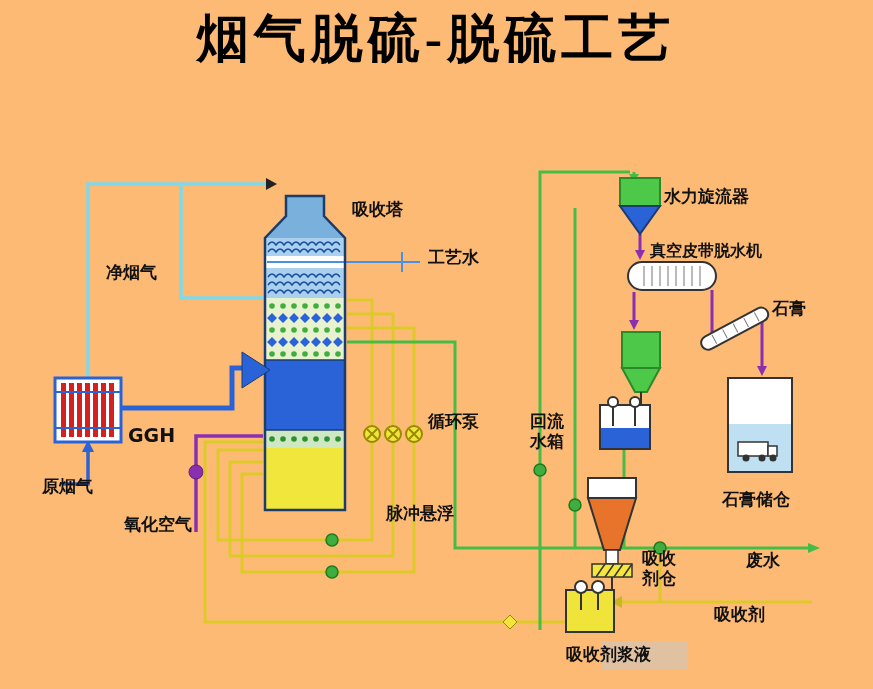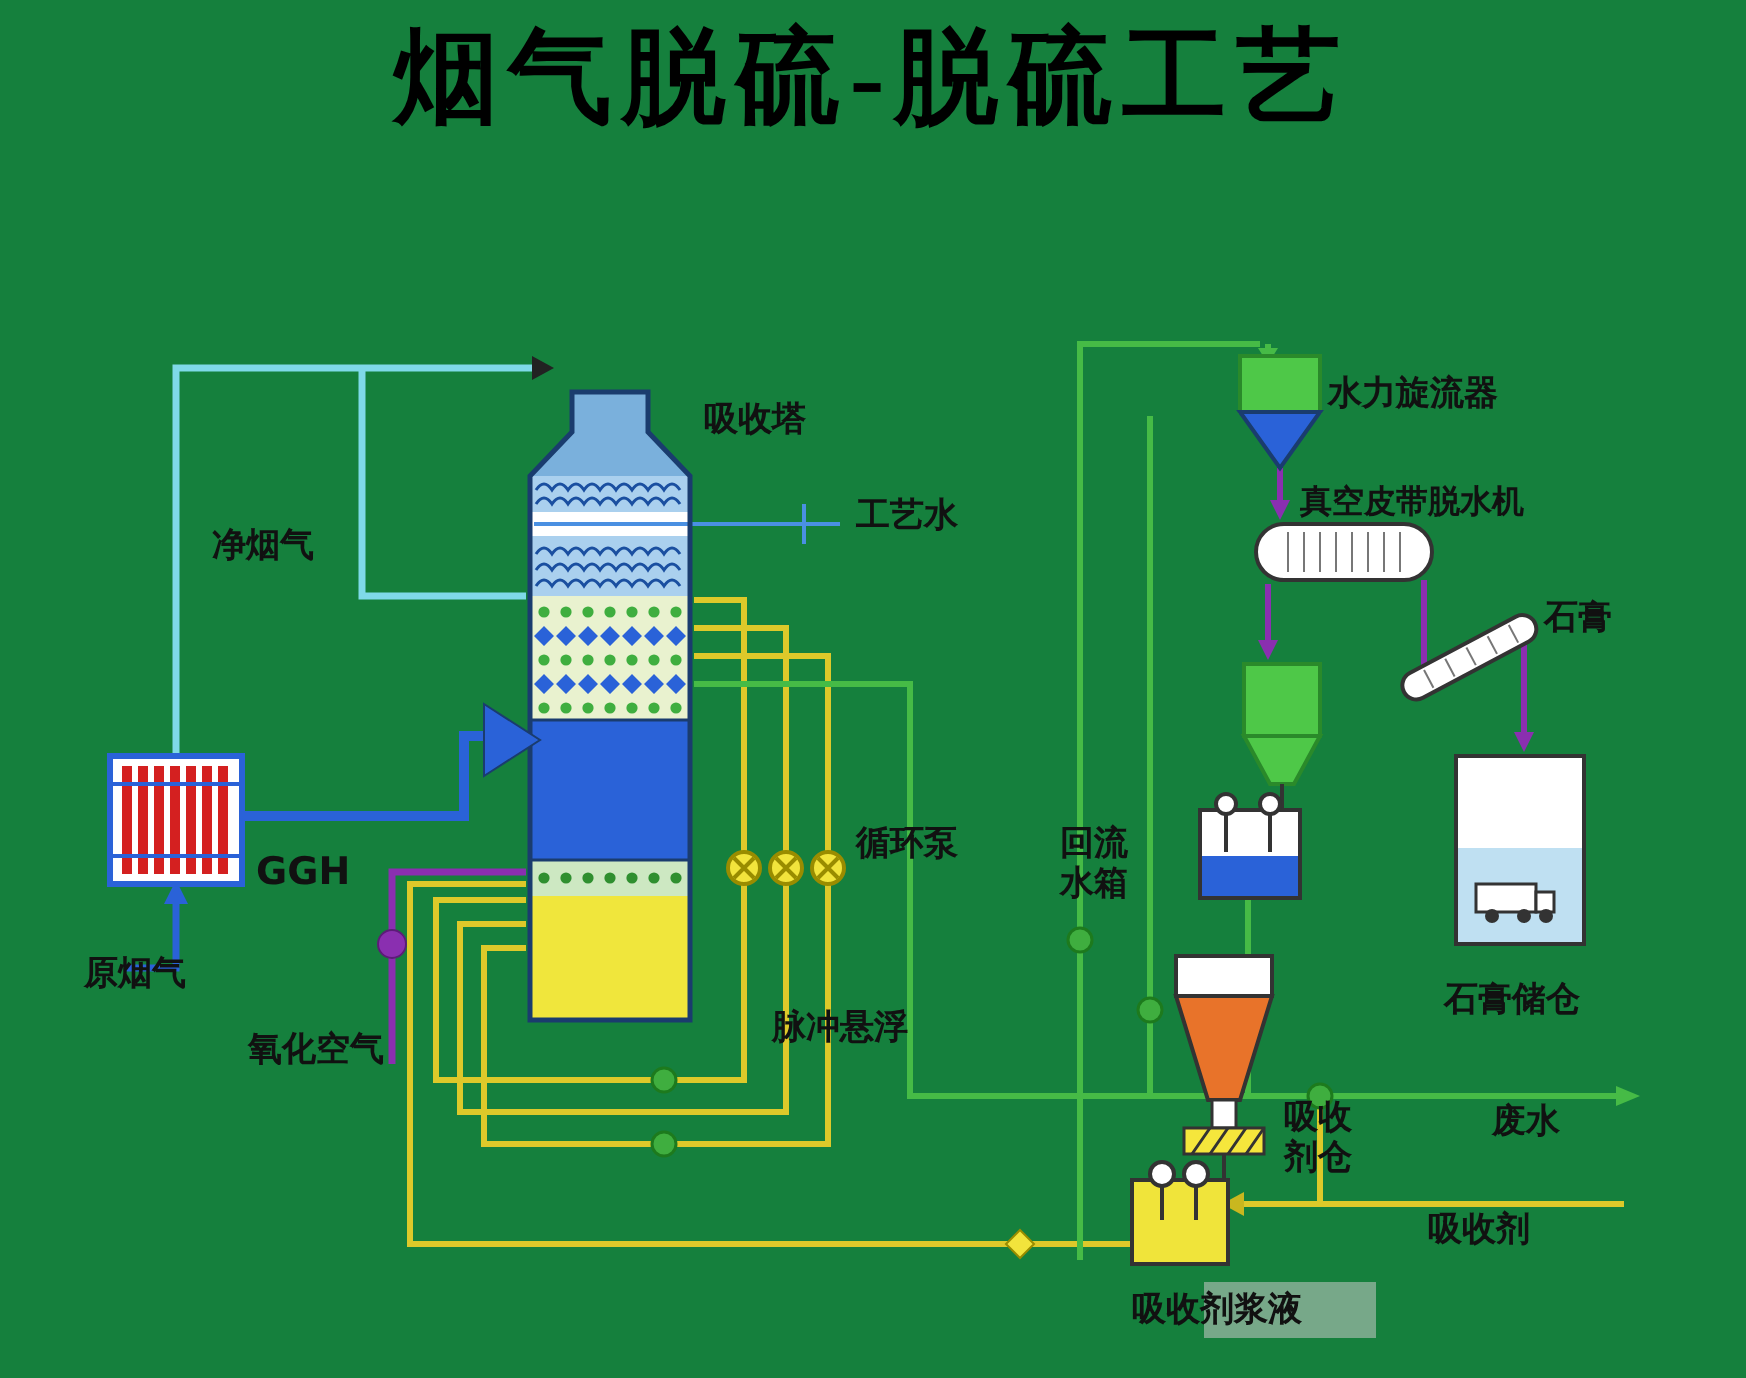--- a/index.html
+++ b/index.html
@@ -1,16 +1,16 @@
 <!DOCTYPE html>
 <html><head>
 <meta charset="utf-8">
 <style>
   html,body{margin:0;padding:0;background:#fff;}
-  .page{width:873px;height:689px;background:#15803d;position:relative;overflow:hidden;}
+  .page{width:873px;height:689px;background:#fdba74;position:relative;overflow:hidden;}
   svg{display:block;}
   text{font-family:"DejaVu Sans",sans-serif;fill:#111;}
   .title{font-family:"Liberation Serif",serif;font-size:52px;font-weight:900;letter-spacing:5px;fill:#000;}
   .lbl{font-size:17px;font-weight:700;}
   .lbl-sm{font-size:16px;font-weight:700;}
   .ggh-lbl{font-size:19px;font-weight:700;}
 </style>
 </head>
 <body>
 

